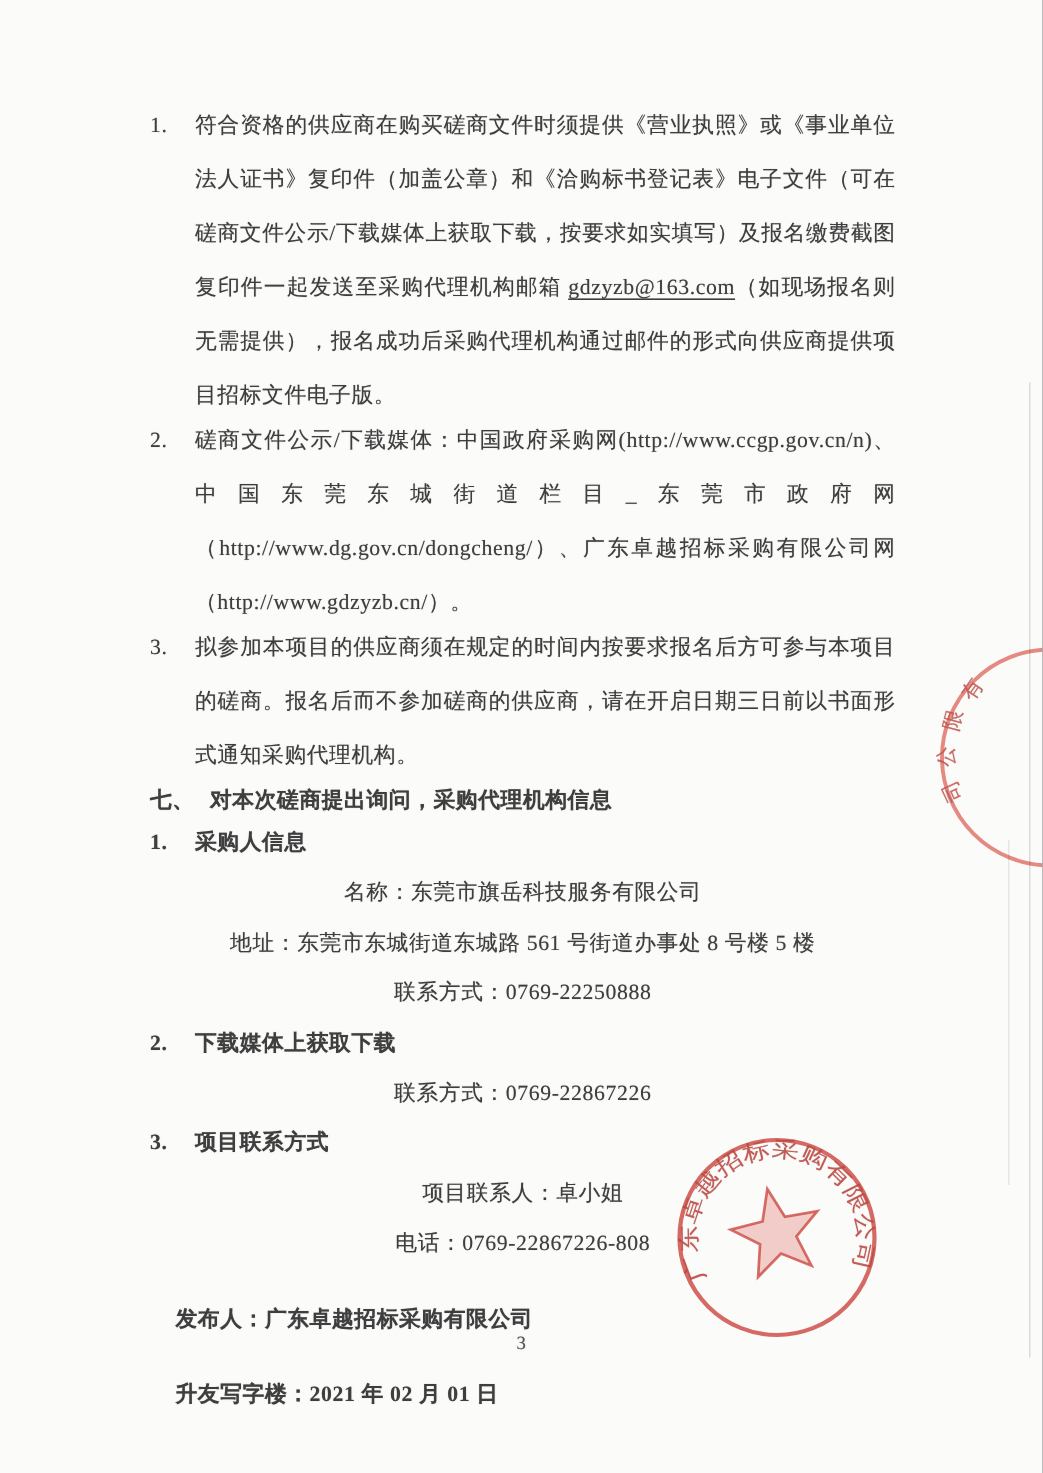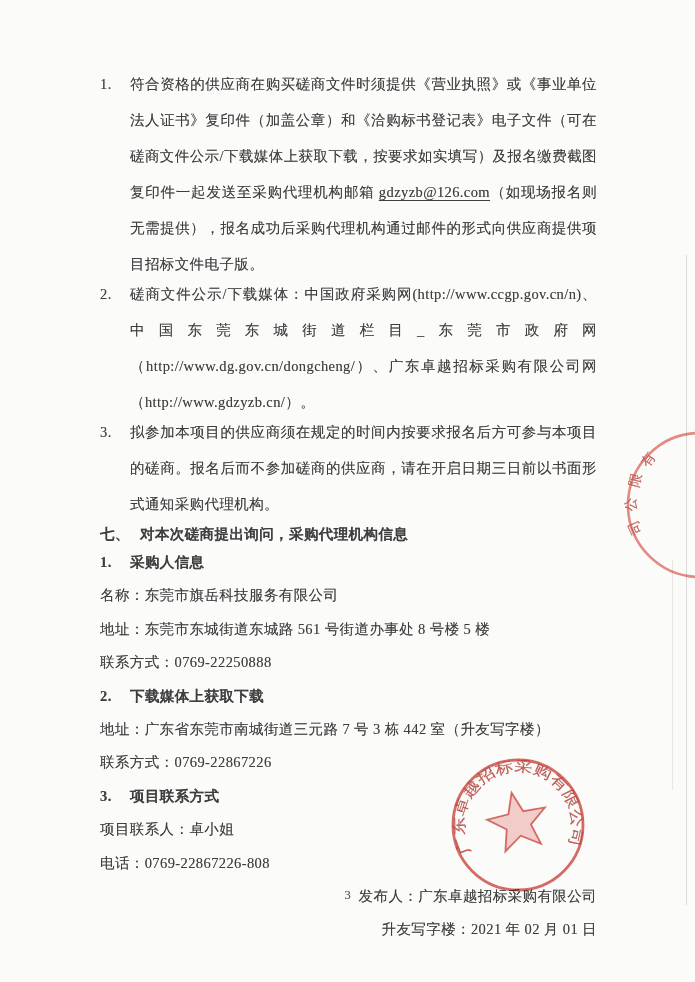--- a/index.html
+++ b/index.html
@@ -21,22 +21,22 @@
   }
   .li{display:flex;}
   .li + .li{margin-top:-6px;}
   .li .num{flex:none;width:30px;line-height:36px;}
   .li .txt{margin:0;flex:1;text-align:justify;line-height:36px;}
   .u{text-decoration:underline;text-underline-offset:3px;}
   .sec7{margin-top:-6px;line-height:36px;font-weight:bold;display:flex;}
   .sec7 .num{flex:none;width:40px;}
   .c-head{line-height:33.4px;font-weight:bold;display:flex;margin-top:-6px;}
   .c-head .num{flex:none;width:30px;}
-  .c-line{margin:0;line-height:33.4px;}
-  .pub-line{margin:0;line-height:33.4px;text-align:right;font-weight:normal;}
+  .c-line{margin:0;line-height:33.4px;text-align:center;}
+  .pub-line{margin:17px;line-height:33.4px;text-align:left;font-weight:bold;}
   .page-num{
     position:absolute;left:0;top:888px;width:100%;
     text-align:center;font-size:12.5px;color:#555;
   }
   .seal{position:absolute;mix-blend-mode:multiply;opacity:.93;}
   .seal-main{left:433px;top:740px;}
   .seal-partial{left:615px;top:420px;}
   .scan-vline{
     position:absolute;left:686px;top:255px;width:1px;height:650px;
     background:#dcdcdc;
@@ -48,21 +48,21 @@
 </style>
 </head>
 <body>
 
 <div class="page">
 
   <div class="content">
 
     <div class="li">
       <span class="num">1.</span>
-      <p class="txt"><span>符合资格的供应商在购买磋商文件时须提供《营业执照》或《事业单位法人证书》复印件（加盖公章）和《洽购标书登记表》电子文件（可在磋商文件公示/下载媒体上获取下载，按要求如实填写）及报名缴费截图复印件一起发送至采购代理机构邮箱 </span><span class="u">gdzyzb@126.com</span><span>（如现场报名则无需提供），报名成功后采购代理机构通过邮件的形式向供应商提供项目招标文件电子版。</span></p>
+      <p class="txt"><span>符合资格的供应商在购买磋商文件时须提供《营业执照》或《事业单位法人证书》复印件（加盖公章）和《洽购标书登记表》电子文件（可在磋商文件公示/下载媒体上获取下载，按要求如实填写）及报名缴费截图复印件一起发送至采购代理机构邮箱 </span><span class="u">gdzyzb@163.com</span><span>（如现场报名则无需提供），报名成功后采购代理机构通过邮件的形式向供应商提供项目招标文件电子版。</span></p>
     </div>
 
     <div class="li">
       <span class="num">2.</span>
       <p class="txt">磋商文件公示/下载媒体：中国政府采购网(http://www.ccgp.gov.cn/n)、中国东莞东城街道栏目_东莞市政府网（http://www.dg.gov.cn/dongcheng/）、广东卓越招标采购有限公司网（http://www.gdzyzb.cn/）。</p>
     </div>
 
     <div class="li">
       <span class="num">3.</span>
       <p class="txt">拟参加本项目的供应商须在规定的时间内按要求报名后方可参与本项目的磋商。报名后而不参加磋商的供应商，请在开启日期三日前以书面形式通知采购代理机构。</p>
@@ -78,21 +78,20 @@
       <span>采购人信息</span>
     </div>
     <p class="c-line">名称：东莞市旗岳科技服务有限公司</p>
     <p class="c-line">地址：东莞市东城街道东城路 561 号街道办事处 8 号楼 5 楼</p>
     <p class="c-line">联系方式：0769-22250888</p>
 
     <div class="c-head" style="margin-top:0">
       <span class="num">2.</span>
       <span>下载媒体上获取下载</span>
     </div>
-    <p class="c-line">地址：广东省东莞市南城街道三元路 7 号 3 栋 442 室（升友写字楼）</p>
     <p class="c-line">联系方式：0769-22867226</p>
 
     <div class="c-head" style="margin-top:0">
       <span class="num">3.</span>
       <span>项目联系方式</span>
     </div>
     <p class="c-line">项目联系人：卓小姐</p>
     <p class="c-line">电话：0769-22867226-808</p>
 
     <p class="pub-line"><span>发布人：</span><span>广东卓越招标采购有限公司</span></p>

